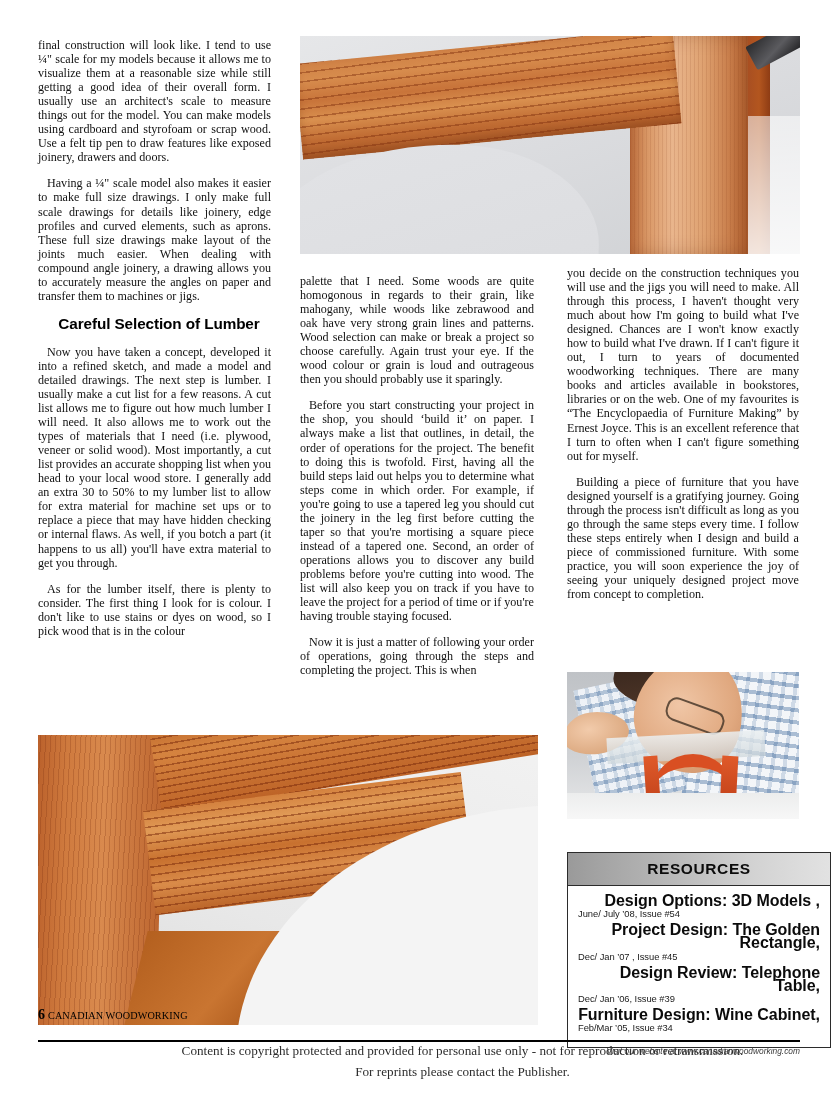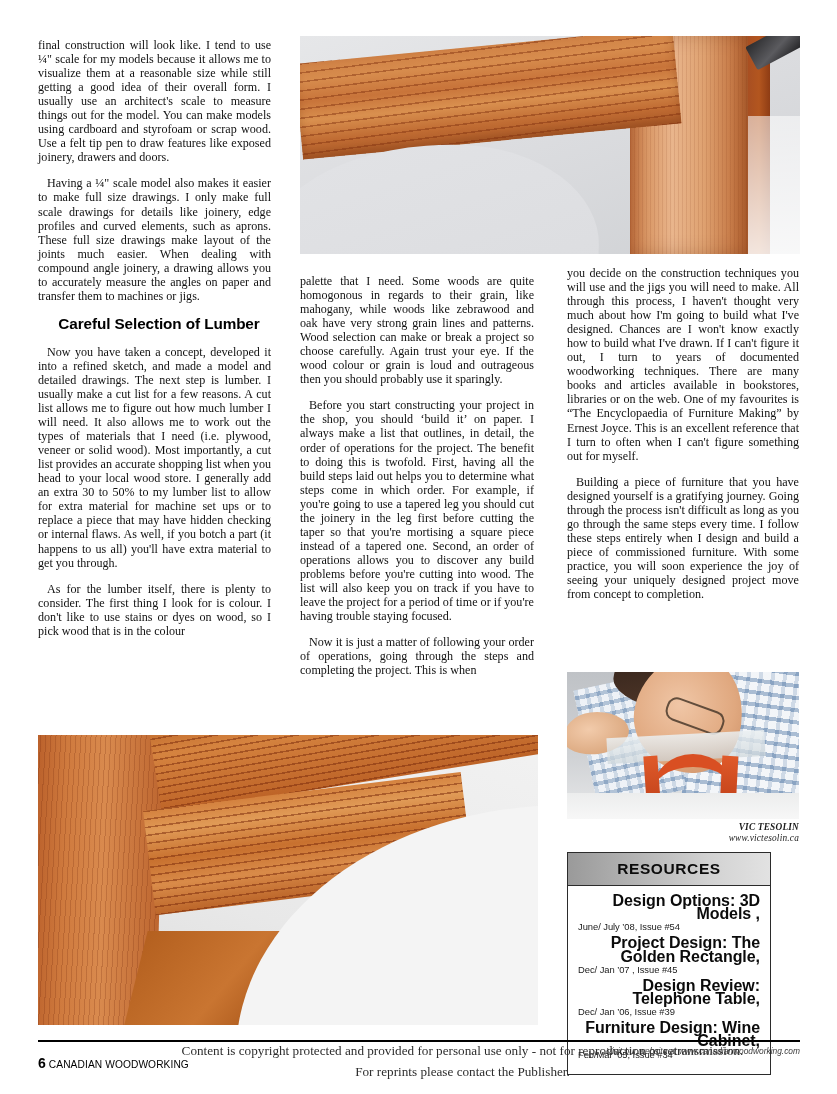--- a/index.html
+++ b/index.html
@@ -253,21 +253,21 @@
     font-size: 9.3px;
     line-height: 11.4px;
     color: #1a1a1a;
     letter-spacing: .2px;
   }
   #credit .name { font-weight: bold; }
 
   
   #resources-box {
     position: absolute;
-    left: 567px; top: 852px; width: 204px;
+    left: 567px; top: 852px; width: 264px;
     border: 1px solid #2b2b2b;
     background: #ffffff;
     box-sizing: border-box;
   }
   #resources-header {
     height: 32px;
     background: linear-gradient(90deg,#9a9a9a 0%, #b5b5b5 35%, #d2d2d2 70%, #e2e2e2 100%);
     border-bottom: 1px solid #2b2b2b;
     display:flex; align-items:center; justify-content:center;
   }
@@ -300,22 +300,22 @@
     letter-spacing: -0.05px;
   }
 
   
   #footer-rule {
     position:absolute;
     left: 38px; top: 1040px; width: 762px; height: 1.6px;
     background: #000;
   }
   #footer-left {
-    position:absolute; left:38px; top:1054px;
-    font-family: Liberation Sans, sans-serif;
+    position:absolute; left:38px; top:1005px;
+    font-family: Liberation Serif, serif;
     white-space: nowrap;
   }
   #footer-left .pagenum {
     font-size: 14px; font-weight: bold; color:#000;
     vertical-align: baseline;
   }
   #footer-left .mag {
     font-size: 10.2px; letter-spacing: .1px; color:#000;
     margin-left: 3px;
   }
@@ -392,24 +392,20 @@
     <div class="head"></div>
     <div class="glasses"></div>
     <div class="hand"></div>
     <div class="glass-top"></div>
     <div class="model-arch"></div>
     <div class="model-left"></div>
     <div class="model-right"></div>
     <div class="table"></div>
   </div>
 
-  <div id="credit">
-    <div class="name">VIC TESOLIN</div>
-    <div class="url">www.victesolin.ca</div>
-  </div>
 
   <div id="resources-box">
     <div id="resources-header">
       <span class="title">RESOURCES</span>
     </div>
     <div id="resources-list">
       <div class="res-item">
         <div class="res-title">Design Options: 3D Models ,</div>
         <div class="res-sub">June/ July ’08, Issue #54</div>
       </div>

